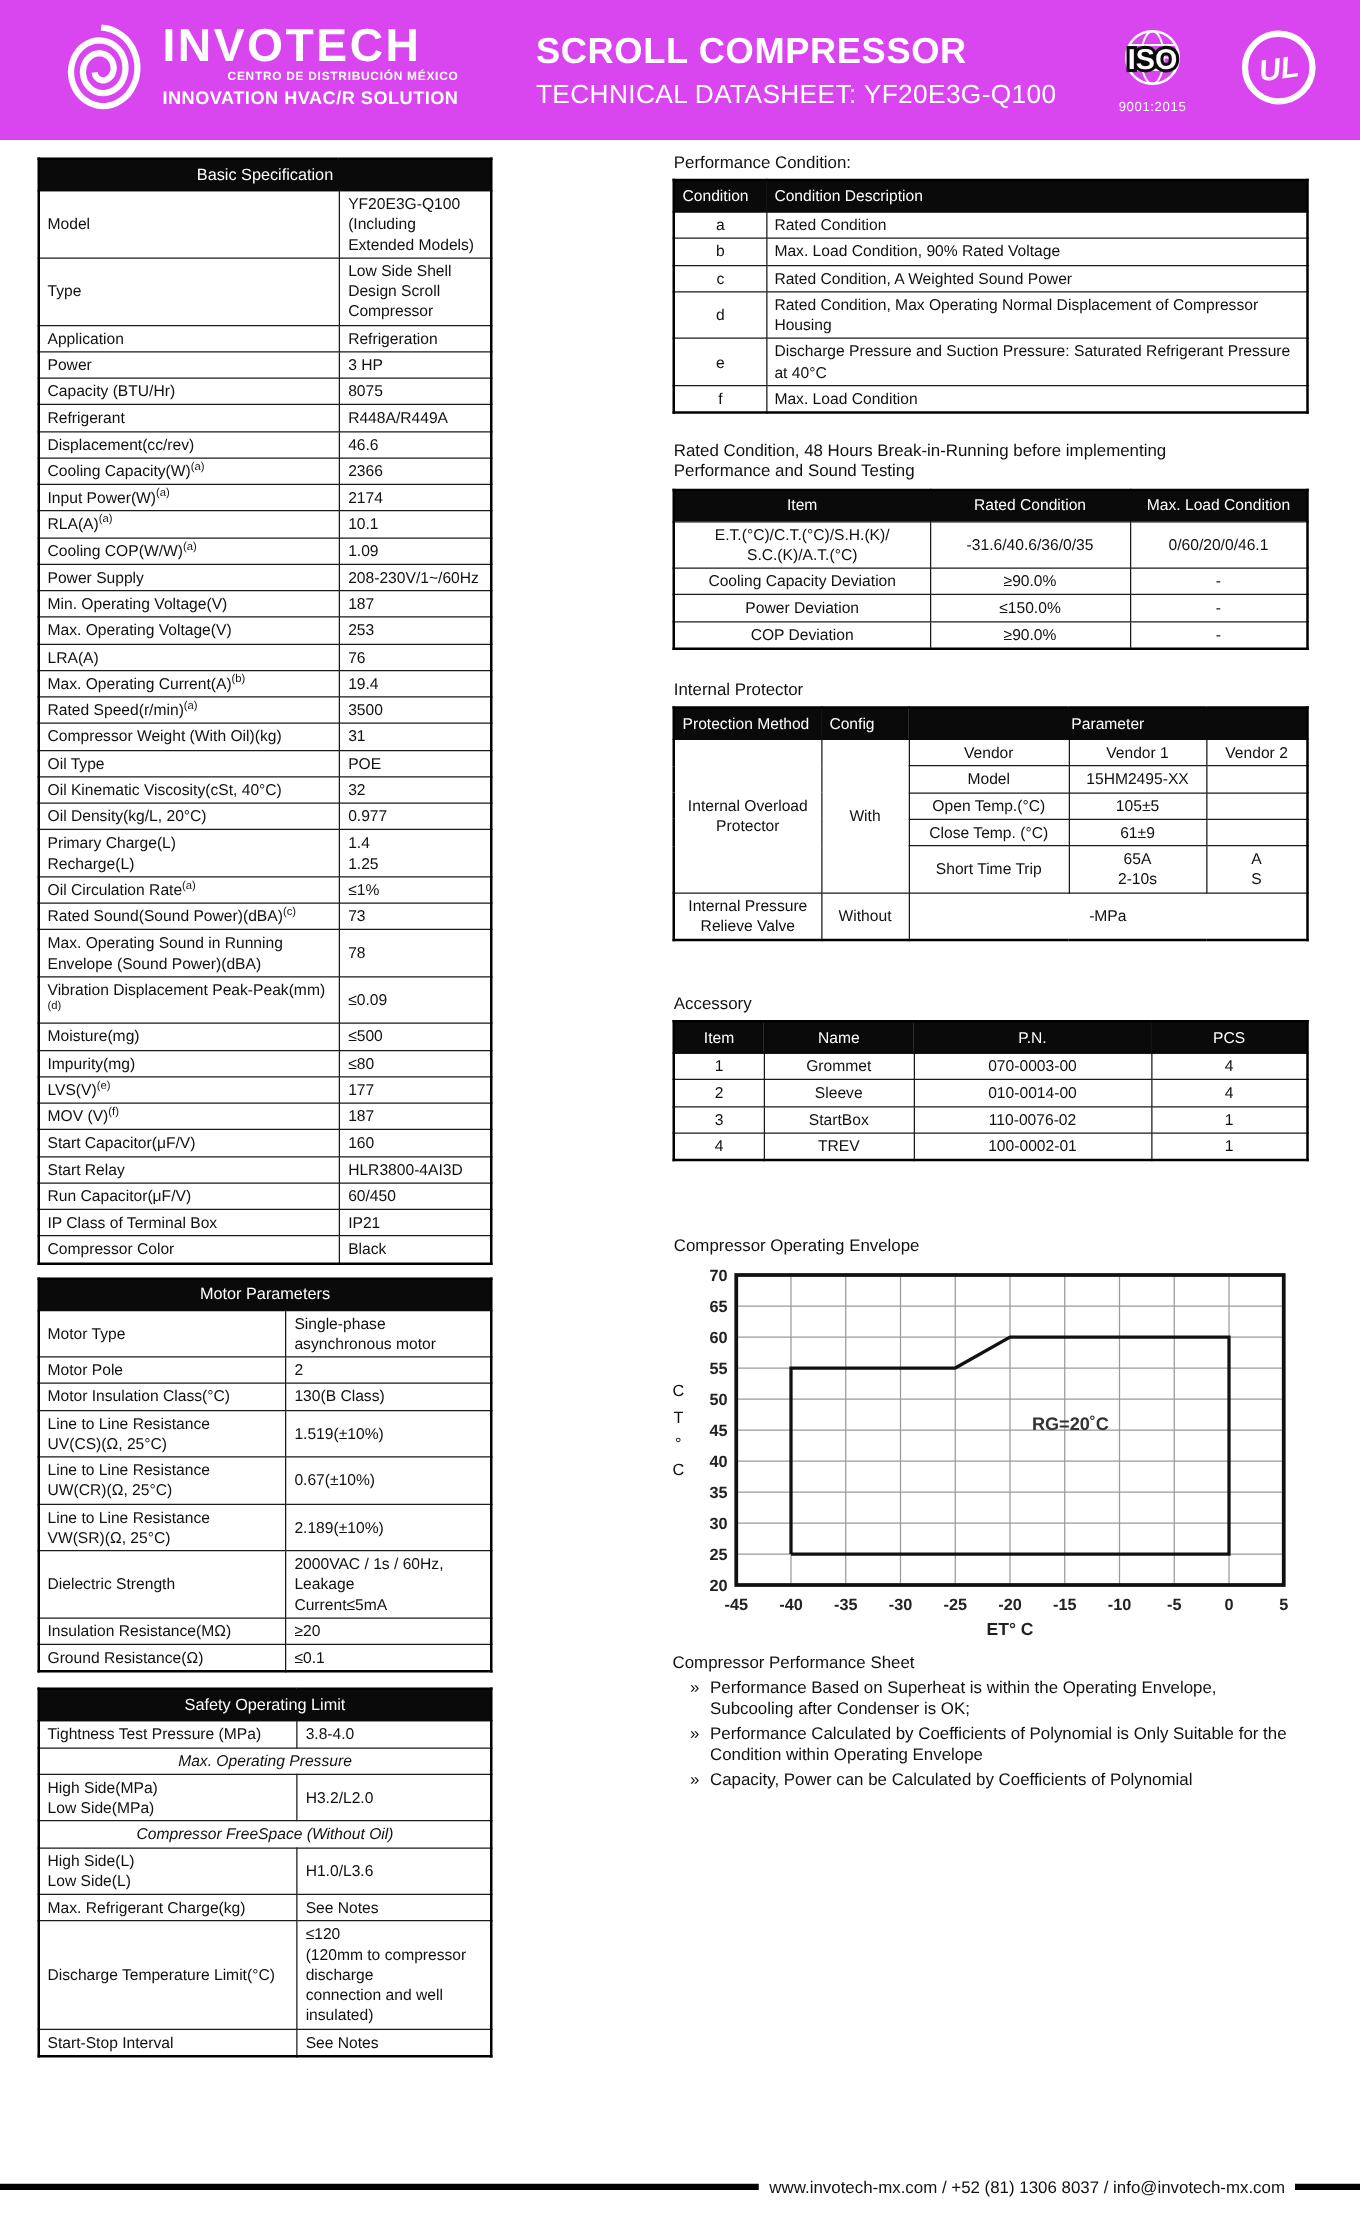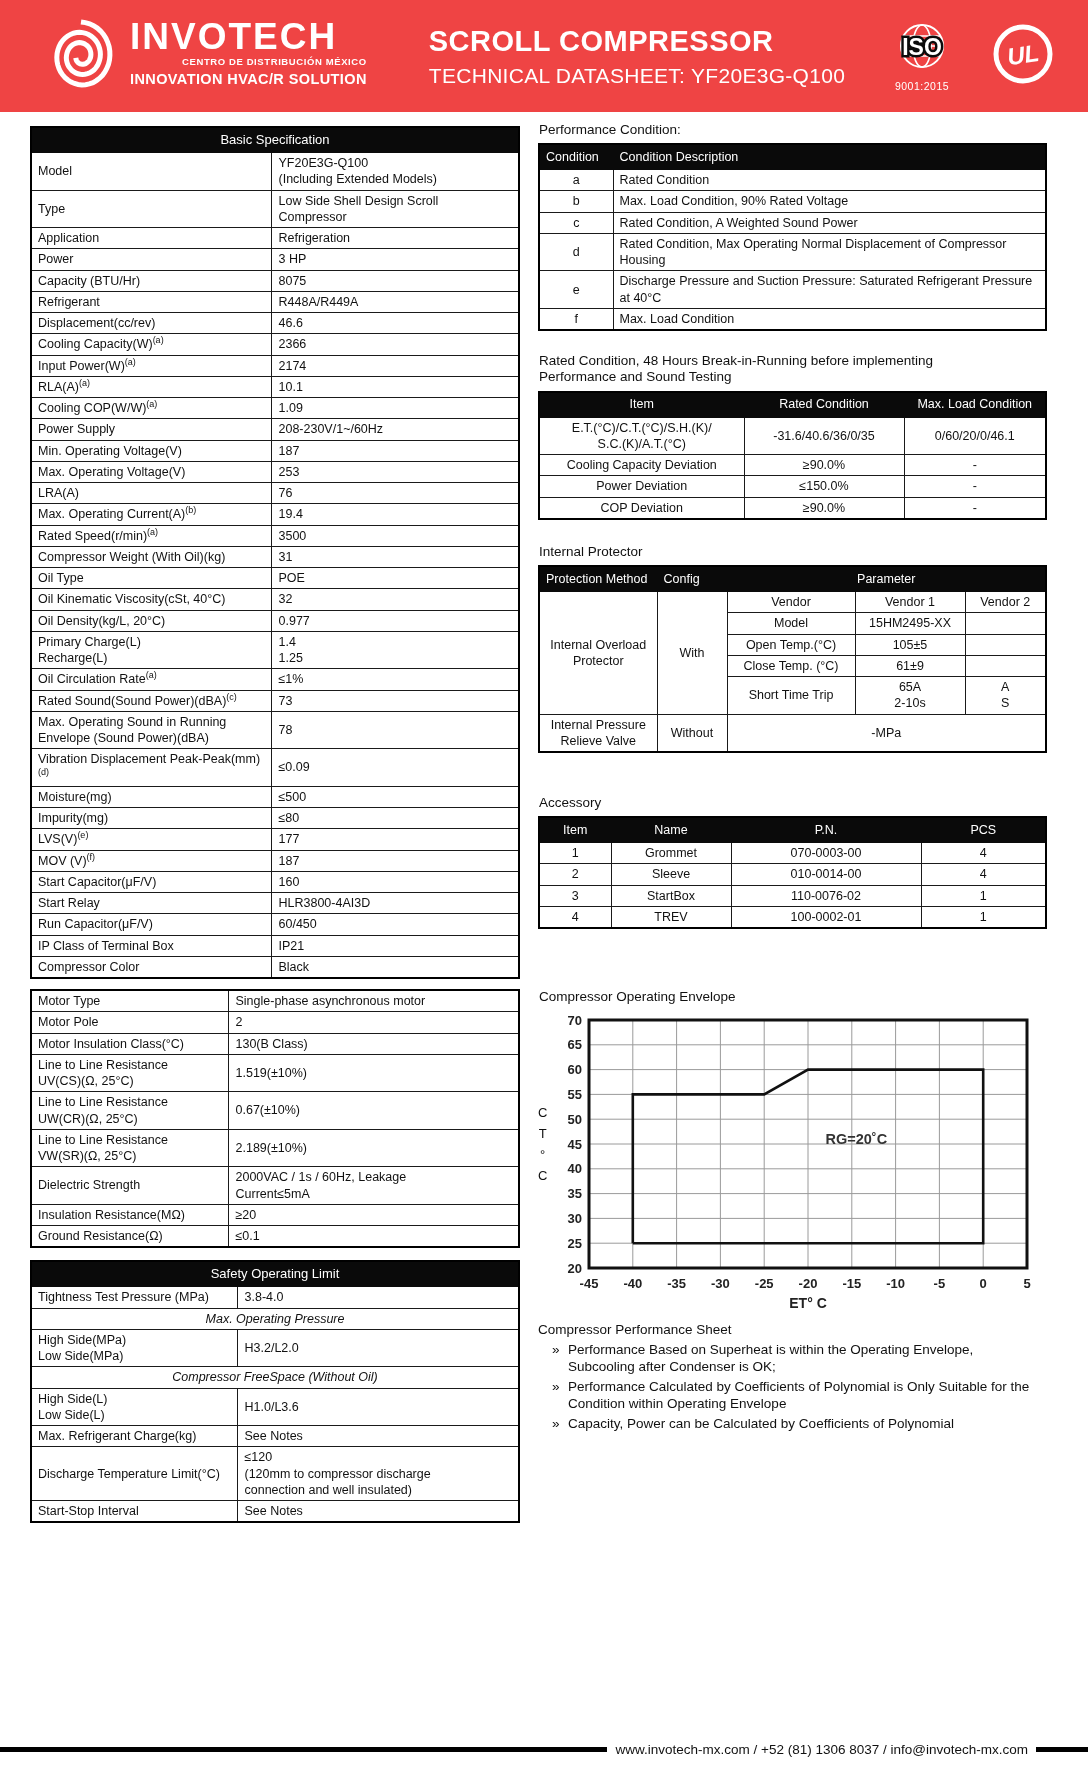--- a/index.html
+++ b/index.html
@@ -1,33 +1,33 @@
 <!DOCTYPE html>
 <html><head>
 <meta charset="utf-8">
 <style>
   html,body{margin:0;padding:0;background:#e8e8e8;}
   .page{position:relative;width:1088px;height:1792px;background:#ffffff;
         font-family:"Liberation Sans",sans-serif;color:#111;overflow:hidden;}
   
-  .topbar{position:absolute;top:0;left:0;width:1088px;height:112px;background:#ef4444;
+  .topbar{position:absolute;top:0;left:0;width:1088px;height:112px;background:#d946ef;
           display:flex;align-items:center;}
   .logo-wrap{display:flex;align-items:flex-start;margin-left:42px;}
   .logo-text{margin-left:10px;color:#fff;}
   .brand{font-size:37px;font-weight:bold;letter-spacing:2px;line-height:1;margin-top:4px;}
   .brand-sub1{font-size:9.5px;font-weight:bold;letter-spacing:.6px;text-align:right;margin-top:1px;}
   .brand-sub2{font-size:14.5px;font-weight:bold;letter-spacing:.4px;margin-top:4px;}
   .title-block{margin-left:62px;color:#fff;}
   .doc-title{font-size:29px;font-weight:bold;letter-spacing:.5px;}
   .doc-subtitle{font-size:21px;margin-top:6px;letter-spacing:.3px;}
   .badges{margin-left:auto;margin-right:34px;display:flex;align-items:center;gap:41px;}
   .iso-badge{display:flex;flex-direction:column;align-items:center;color:#fff;}
   .iso-sub{font-size:10.5px;margin-top:1px;letter-spacing:.5px;}
   
-  .col-left{position:absolute;left:30px;top:126px;width:490px;}
+  .col-left{position:absolute;left:30px;top:126px;width:364px;}
   .col-right{position:absolute;left:538px;top:122px;width:509px;}
   
   table{border-collapse:collapse;width:100%;table-layout:fixed;font-size:12.5px;}
   td,th{border:1px solid #1a1a1a;padding:2px 6px;vertical-align:middle;
         white-space:pre-line;line-height:1.3;font-weight:normal;}
   table{border:2px solid #000;}
   .hdr td,.hdr th{background:#0a0a0a;color:#fff;border-color:#0a0a0a;height:20px;}
   .section-hdr{ text-align:center;font-size:13px;}
   .val{padding-left:7px;}
   .subhdr{text-align:center;font-style:italic;}
@@ -250,20 +250,23 @@
     </table>
 
     <div style="height:10px"></div>
 
     <table>
       <colgroup>
           <col style="width:197px">
           <col>
         </colgroup>
       <tbody id="motor-body">
+        <tr class="hdr">
+            <td colspan="2" class="section-hdr">Motor Parameters</td>
+          </tr>
       <tr>
             <td class="lbl">Motor Type</td>
             <td class="val">Single-phase asynchronous motor</td>
           </tr>
           <tr>
             <td class="lbl">Motor Pole</td>
             <td class="val">2</td>
           </tr>
           <tr>
             <td class="lbl">Motor Insulation Class(°C)</td>

